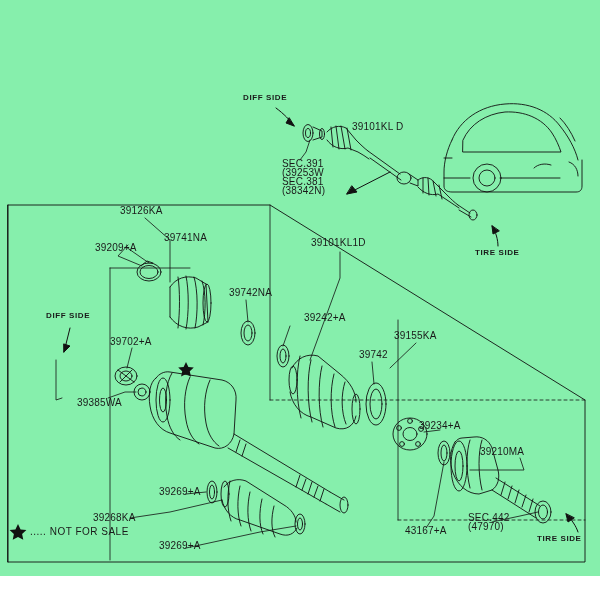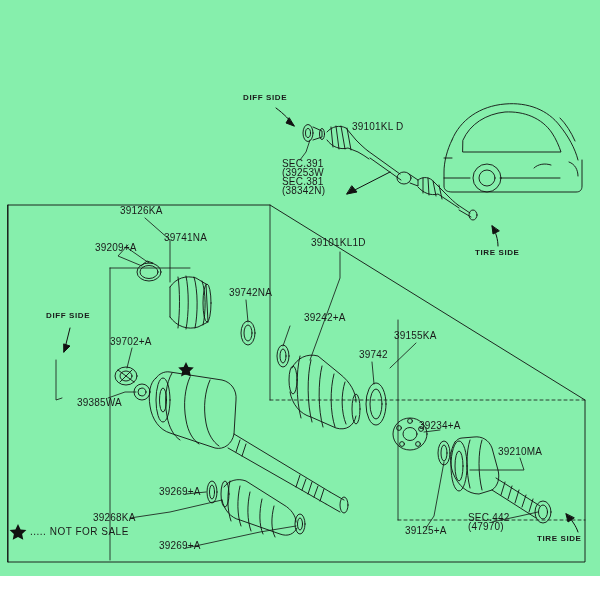--- a/index.html
+++ b/index.html
@@ -284,23 +284,23 @@
   <div class="lbl" style="left:133px; top:233px;padding-left:31px;">39741NA</div>
   <div class="lbl" style="left:95px; top:243px;">39209+A</div>
   <div class="lbl" style="left:229px; top:288px;">39742NA</div>
   <div class="lbl" style="left:311px; top:238px;">39101KL1D</div>
   <div class="lbl" style="left:266px; top:313px;margin-left:38px;">39242+A</div>
   <div class="lbl" style="left:110px; top:337px;text-align:right;">39702+A</div>
   <div class="lbl" style="left:77px; top:398px;">39385WA</div>
   <div class="lbl" style="left:394px; top:331px;">39155KA</div>
   <div class="lbl" style="left:359px; top:350px;text-align:center;">39742</div>
   <div class="lbl" style="left:419px; top:421px;">39234+A</div>
-  <div class="lbl" style="left:498px; top:447px;">39210MA</div>
+  <div class="lbl" style="left:480px; top:447px;">39210MA</div>
   <div class="lbl" style="left:159px; top:487px;">39269+A</div>
   <div class="lbl" style="left:93px; top:513px;">39268KA</div>
   <div class="lbl" style="left:159px; top:541px;">39269+A</div>
-  <div class="lbl" style="left:405px; top:526px;">39125+A</div>
+  <div class="lbl" style="left:405px; top:526px;">43167+A</div>
   <div class="lbl" style="left:468px; top:513px;">SEC.442
 (47970)</div>
 
   <div class="lbl note" style="left:30px; top:527px;">..... NOT FOR SALE</div>
 
 </div>
 
 </body></html>

